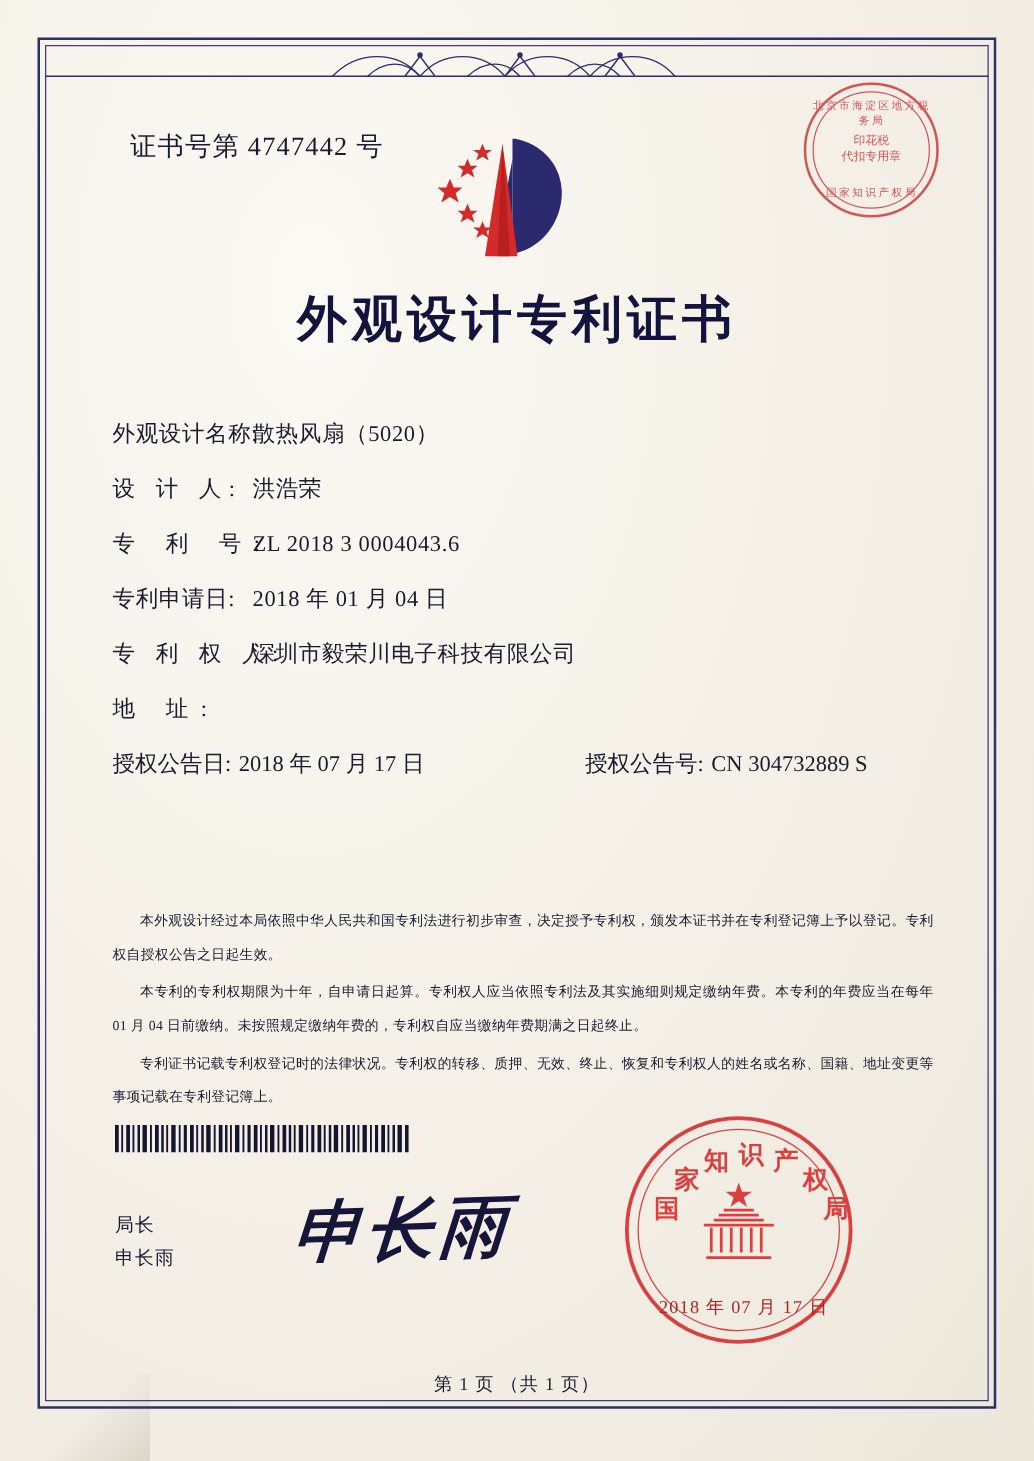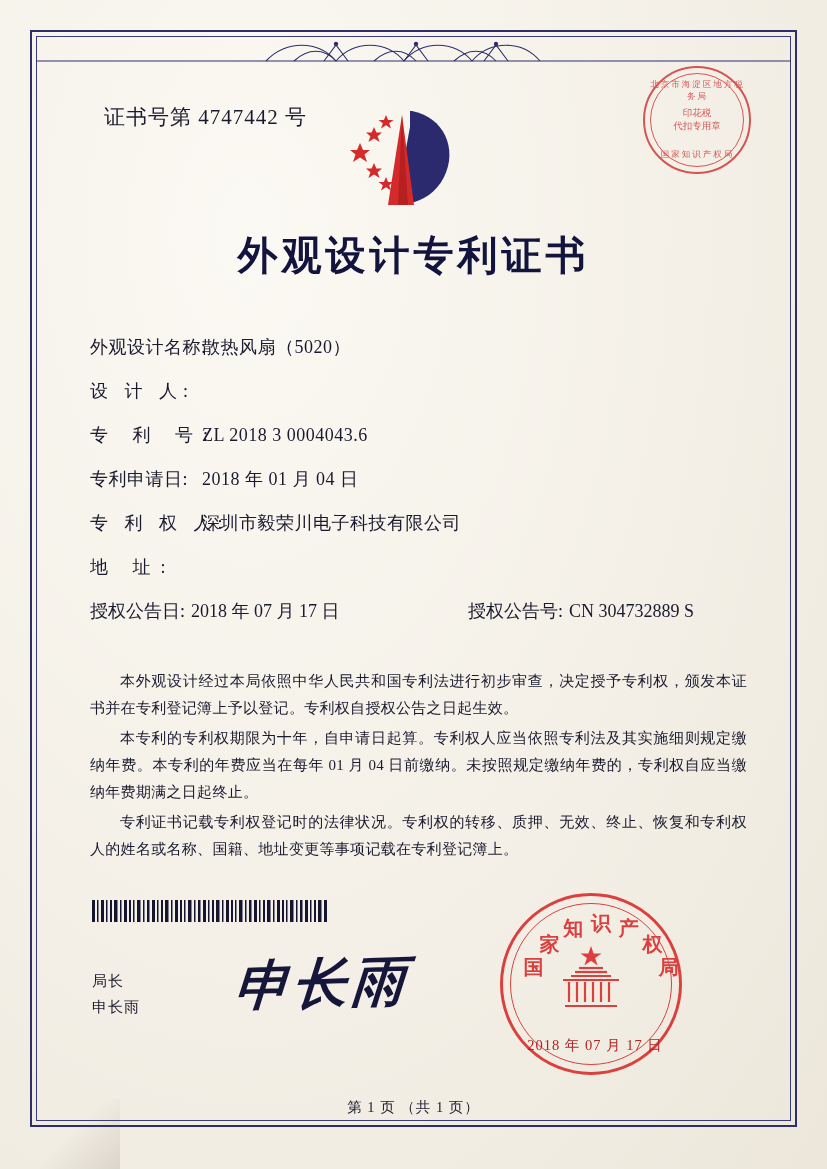--- a/index.html
+++ b/index.html
@@ -148,22 +148,22 @@
   }
   .row-two-col .c1 { width: 360px; flex: 0 0 360px; display:flex; }
   .row-two-col .c2 { flex: 1; display:flex; padding-left: 18px;}
   .row-two-col .lbl { white-space: nowrap; }
 
   
   .body-text {
     position: absolute;
     left: 90px;
     right: 80px;
-    top: 668px;
-    font-size: 15px;
+    top: 724px;
+    font-size: 11px;
     line-height: 27px;
     text-align: justify;
     letter-spacing: 0.3px;
   }
   .body-text p {
     margin: 0 0 3px 0;
     text-indent: 2em;
   }
 
   
@@ -325,20 +325,21 @@
 
   <div class="fields">
 
     <div class="field-row">
       <div class="field-label">外观设计名称:</div>
       <div class="field-value">散热风扇（5020）</div>
     </div>
 
     <div class="field-row">
       <div class="field-label sp2">设  计  人:</div>
+      <div class="field-value">洪浩荣</div>
     </div>
 
     <div class="field-row">
       <div class="field-label sp3">专    利    号:</div>
       <div class="field-value">ZL 2018 3 0004043.6</div>
     </div>
 
     <div class="field-row">
       <div class="field-label">专利申请日:</div>
       <div class="field-value">2018 年 01 月 04 日</div>

